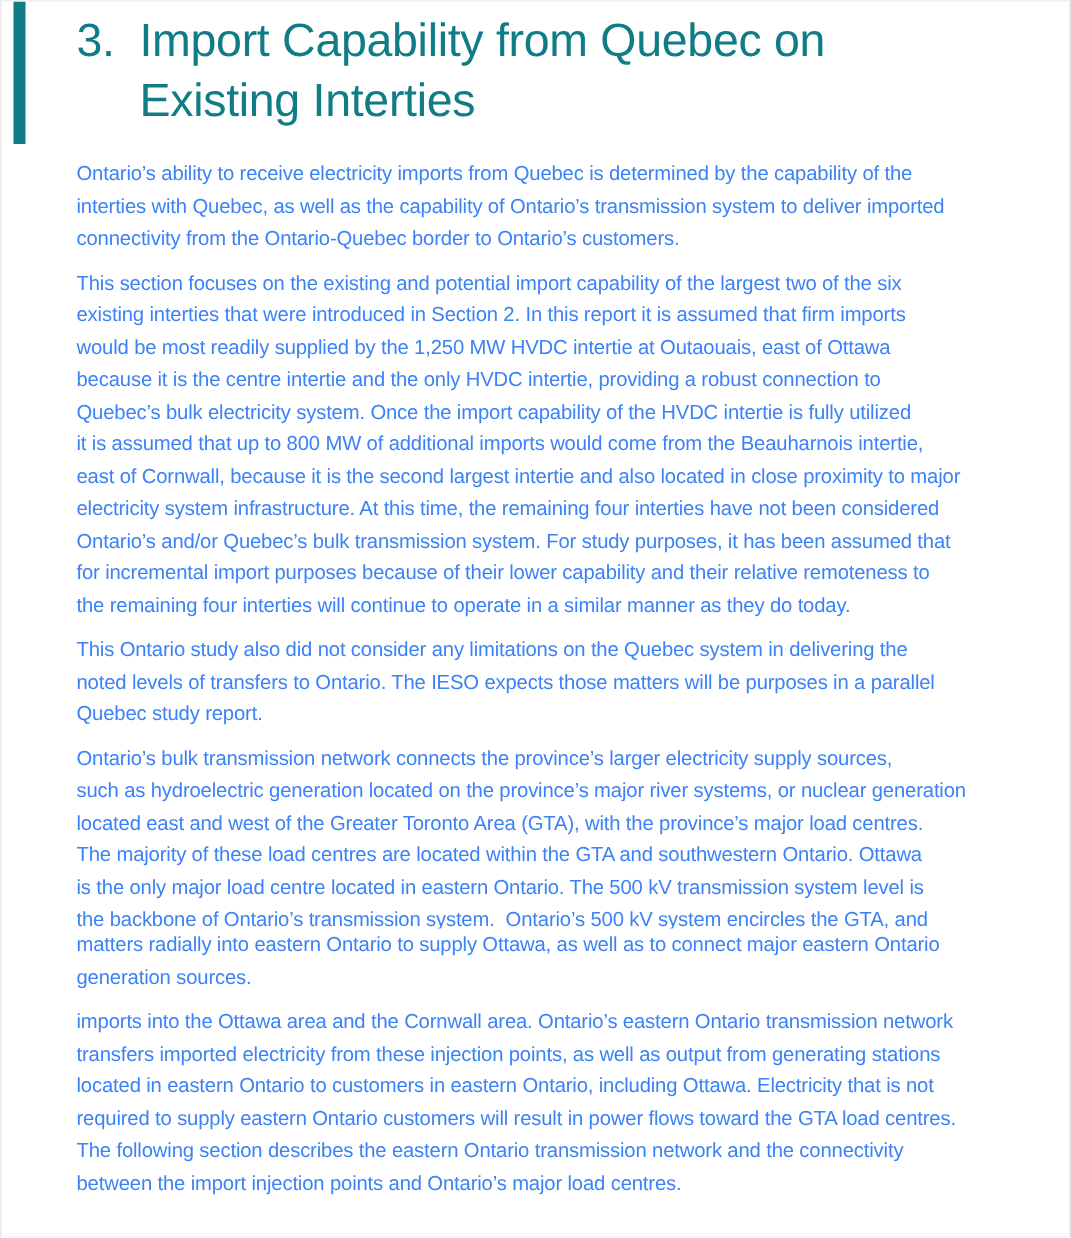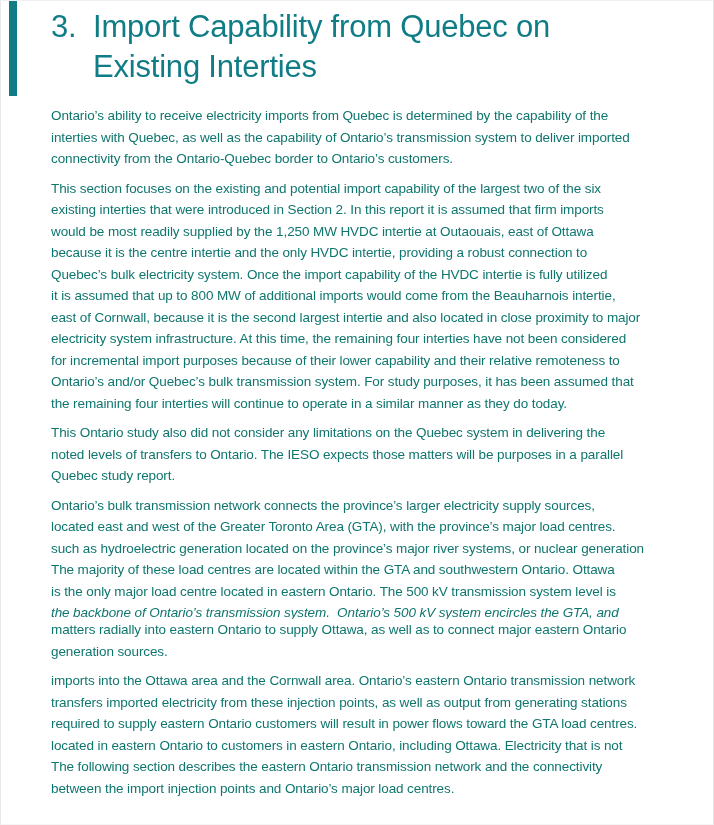--- a/index.html
+++ b/index.html
@@ -36,37 +36,36 @@
     font-weight: 400;
     letter-spacing: -0.2px;
   }
   .heading .num {
     width: 42px;
     flex: 0 0 42px;
   }
   .body-col {
     margin: 18px 0 16px 50px;
     width: 648px;
-    color: #0f766e;
+    color: #3b82f6;
     font-size: 13.5px;
     line-height: 21.5px;
     letter-spacing: -0.1px;
   }
   .para {
     margin: 0 0 8px 0;
     padding: 0;
   }
   .line {
     white-space: pre-wrap;
   }
   
   .line.clipped {
     height: 17px;
     overflow: hidden;
-    font-style: italic;
   }
 </style>
 </head>
 <body>
 
 <div class="page">
   <div class="accent-bar"></div>
 
   <div class="heading">
     <div class="num">3.</div>
@@ -84,41 +83,41 @@
       </div>
       <div class="para">
         <div class="line">This section focuses on the existing and potential import capability of the largest two of the six</div>
         <div class="line">existing interties that were introduced in Section 2. In this report it is assumed that firm imports</div>
         <div class="line">would be most readily supplied by the 1,250 MW HVDC intertie at Outaouais, east of Ottawa</div>
         <div class="line">because it is the centre intertie and the only HVDC intertie, providing a robust connection to</div>
         <div class="line">Quebec’s bulk electricity system. Once the import capability of the HVDC intertie is fully utilized</div>
         <div class="line">it is assumed that up to 800 MW of additional imports would come from the Beauharnois intertie,</div>
         <div class="line">east of Cornwall, because it is the second largest intertie and also located in close proximity to major</div>
         <div class="line">electricity system infrastructure. At this time, the remaining four interties have not been considered</div>
+        <div class="line">Ontario’s and/or Quebec’s bulk transmission system. For study purposes, it has been assumed that</div>
         <div class="line">for incremental import purposes because of their lower capability and their relative remoteness to</div>
-        <div class="line">Ontario’s and/or Quebec’s bulk transmission system. For study purposes, it has been assumed that</div>
         <div class="line">the remaining four interties will continue to operate in a similar manner as they do today.</div>
       </div>
       <div class="para">
         <div class="line">This Ontario study also did not consider any limitations on the Quebec system in delivering the</div>
         <div class="line">noted levels of transfers to Ontario. The IESO expects those matters will be purposes in a parallel</div>
         <div class="line">Quebec study report.</div>
       </div>
       <div class="para">
         <div class="line">Ontario’s bulk transmission network connects the province’s larger electricity supply sources,</div>
+        <div class="line">such as hydroelectric generation located on the province’s major river systems, or nuclear generation</div>
         <div class="line">located east and west of the Greater Toronto Area (GTA), with the province’s major load centres.</div>
-        <div class="line">such as hydroelectric generation located on the province’s major river systems, or nuclear generation</div>
         <div class="line">The majority of these load centres are located within the GTA and southwestern Ontario. Ottawa</div>
         <div class="line">is the only major load centre located in eastern Ontario. The 500 kV transmission system level is</div>
         <div class="line clipped">the backbone of Ontario’s transmission system.  Ontario’s 500 kV system encircles the GTA, and</div>
         <div class="line">matters radially into eastern Ontario to supply Ottawa, as well as to connect major eastern Ontario</div>
         <div class="line">generation sources.</div>
       </div>
       <div class="para">
         <div class="line">imports into the Ottawa area and the Cornwall area. Ontario’s eastern Ontario transmission network</div>
         <div class="line">transfers imported electricity from these injection points, as well as output from generating stations</div>
+        <div class="line">located in eastern Ontario to customers in eastern Ontario, including Ottawa. Electricity that is not</div>
         <div class="line">required to supply eastern Ontario customers will result in power flows toward the GTA load centres.</div>
-        <div class="line">located in eastern Ontario to customers in eastern Ontario, including Ottawa. Electricity that is not</div>
         <div class="line">The following section describes the eastern Ontario transmission network and the connectivity</div>
         <div class="line">between the import injection points and Ontario’s major load centres.</div>
       </div>
     </div>
 </div>
 
 </body></html>

